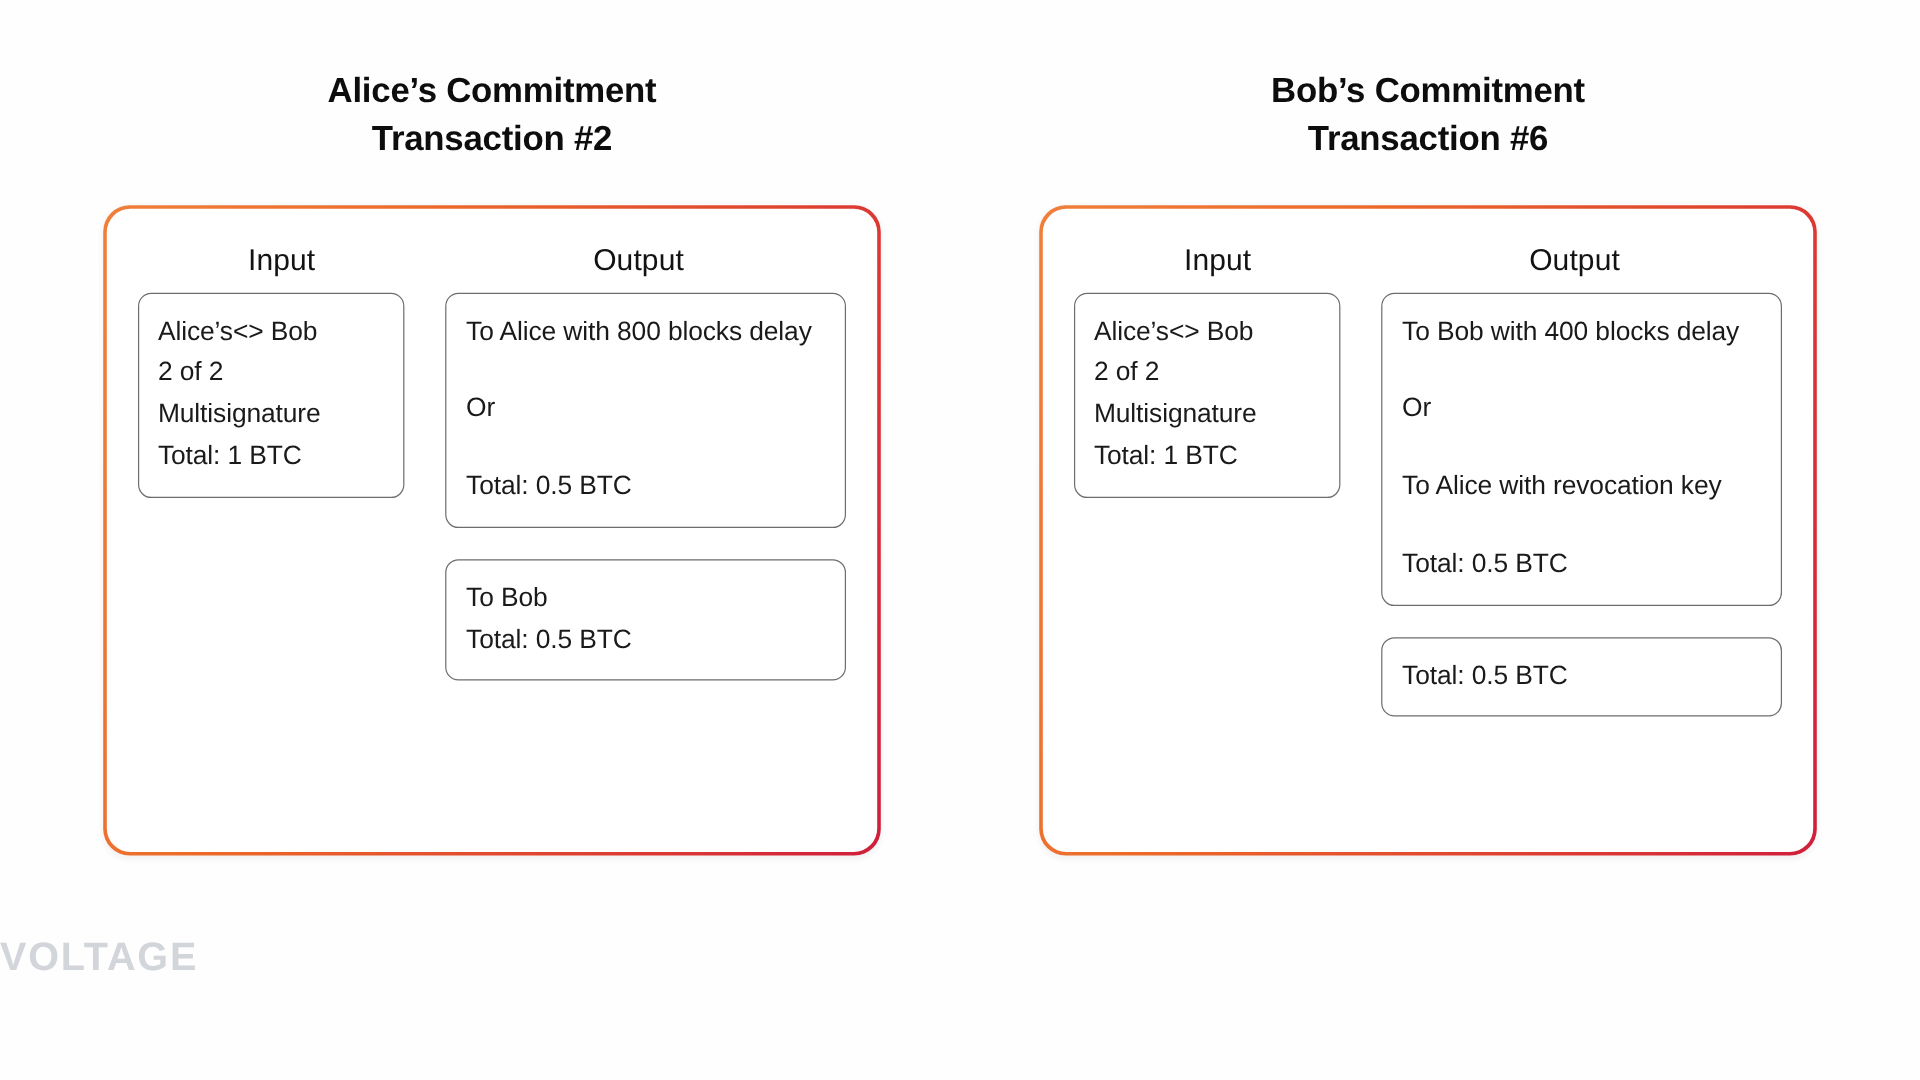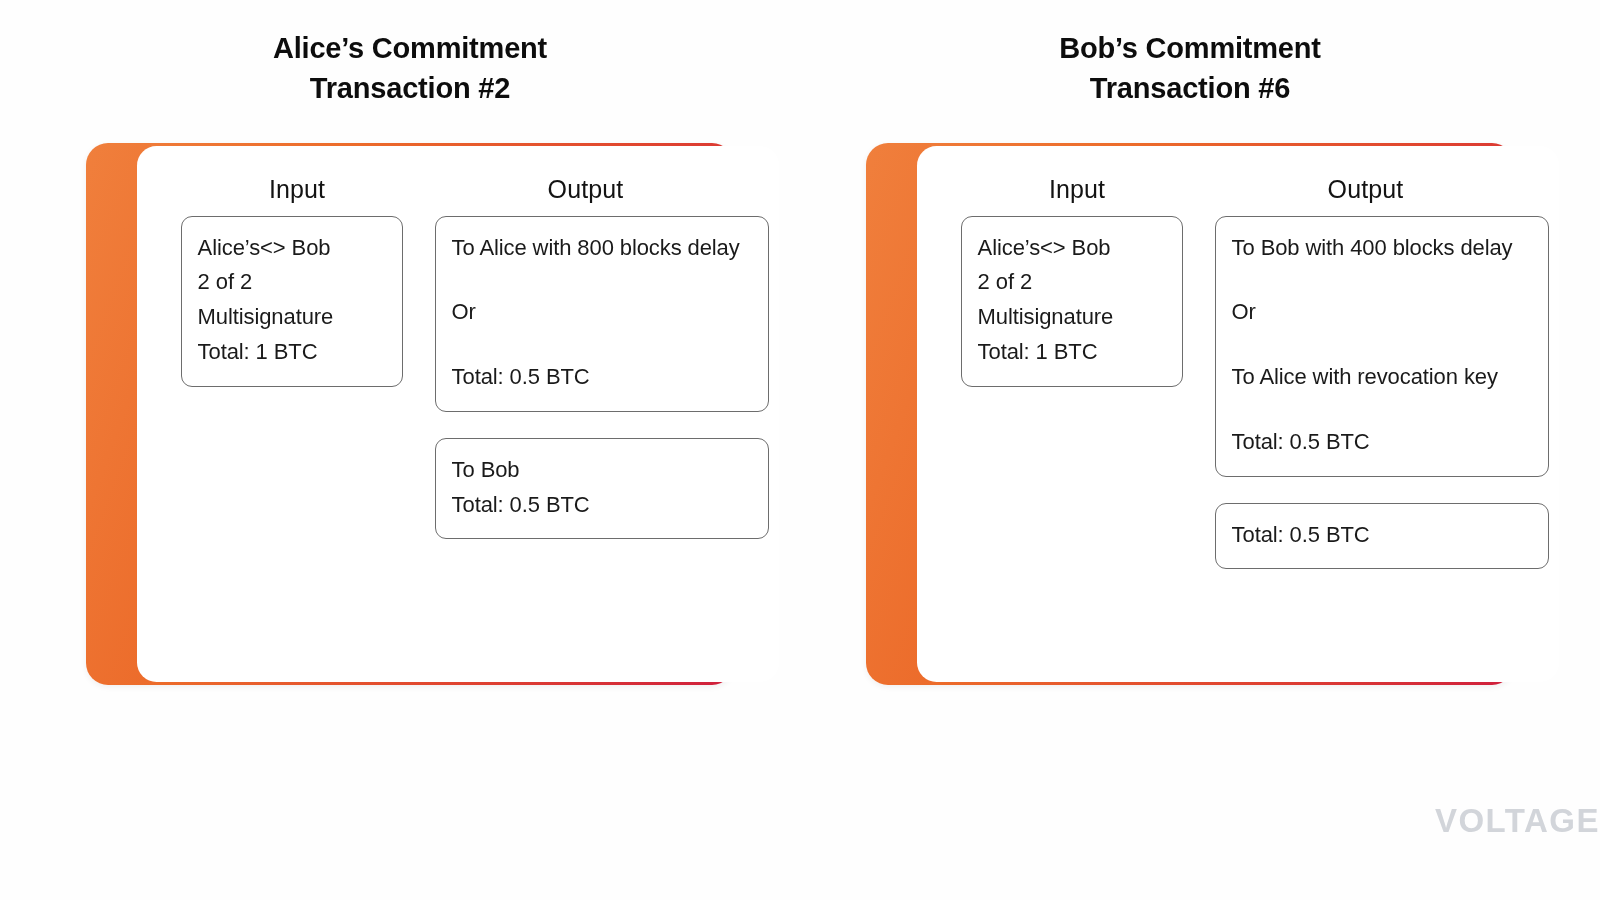--- a/index.html
+++ b/index.html
@@ -37,21 +37,21 @@
 
   .panel-col {
     width: 660px;
     display: flex;
     flex-direction: column;
     align-items: center;
   }
 
   
   .panel-title {
-    margin-top: 28px;
+    margin-top: 56px;
     font-size: 29px;
     font-weight: bold;
     line-height: 1.38;
     text-align: center;
     letter-spacing: -0.2px;
     color: #0d0d0d;
     white-space: pre-line;
   }
 
   
@@ -64,24 +64,23 @@
     box-sizing: border-box;
     background: linear-gradient(110deg, #f07f3c 0%, #ec6b2a 32%, #e0452f 66%, #cf1f3c 100%);
     box-shadow: 0 2px 6px rgba(0,0,0,0.06);
   }
   .tx-card-inner {
     width: 100%;
     height: 100%;
     background: #ffffff;
     border-radius: 19.6px;
     box-sizing: border-box;
-    padding: 18px 26px 20px 44px;
+    padding: 18px 26px 20px 26px;
     display: flex;
     flex-direction: column;
-    margin-left: 48px;
   }
 
   
   .col-heads {
     display: flex;
     height: 52px;
     align-items: center;
   }
   .col-head {
     font-size: 25px;
@@ -121,22 +120,21 @@
   .box-input  { width: 222px; }
   .box-output { width: 334px; }
   .box-output-secondary { width: 334px; margin-top: 26px; }
 
   
   .footer {
     position: absolute;
     left: 0;
     top: 778px;
     width: 1600px;
-    text-align: right;
-    margin-top: 24px;
+    text-align: left;
   }
   .wordmark {
     display: inline-block;
     font-size: 33px;
     font-weight: bold;
     letter-spacing: 1.5px;
     color: #d2d5da;
     font-family: "Liberation Sans", "DejaVu Sans", sans-serif;
   }
 </style>

